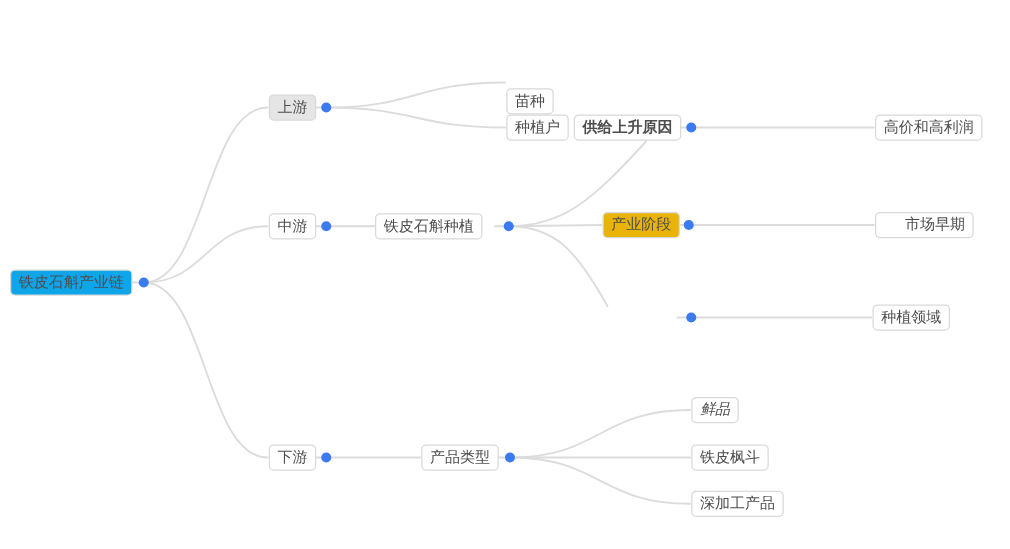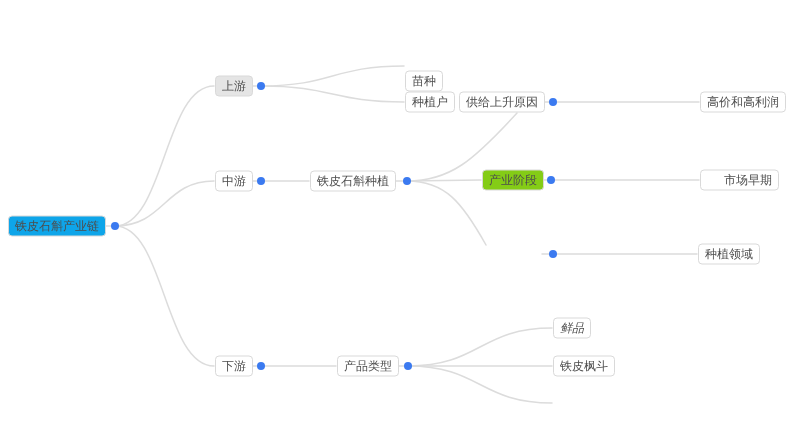--- a/index.html
+++ b/index.html
@@ -76,30 +76,31 @@
       <path d="M544,180 L551,180" fill="none" stroke="#dcdcdc" stroke-width="1.5" stroke-linecap="round"></path>
       <path d="M542,254 L553,254" fill="none" stroke="#dcdcdc" stroke-width="1.5" stroke-linecap="round"></path>
       <path d="M253,366 L261,366" fill="none" stroke="#dcdcdc" stroke-width="1.5" stroke-linecap="round"></path>
       <path d="M399,366 L408,366" fill="none" stroke="#dcdcdc" stroke-width="1.5" stroke-linecap="round"></path>
     </svg>
 <div class="node" style="left: 8px; top: 226px; color: rgb(77, 77, 77); background: #0ea5e9; border-color: rgb(217, 217, 217);">铁皮石斛产业链</div>
     <div class="node" style="left: 215px; top: 86px; color: rgb(77, 77, 77); background: #e5e5e5; border-color: rgb(217, 217, 217);">上游</div>
     <div class="node" style="left: 405px; top: 66px; color: rgb(77, 77, 77); background: rgb(255, 255, 255); border-color: rgb(217, 217, 217); margin-top: 15px;">苗种</div>
     <div class="node" style="left: 405px; top: 102px; color: rgb(77, 77, 77); background: rgb(255, 255, 255); border-color: rgb(217, 217, 217);">种植户</div>
     <div class="node" style="left: 215px; top: 181px; color: rgb(77, 77, 77); background: rgb(255, 255, 255); border-color: rgb(217, 217, 217);">中游</div>
-    <div class="node" style="left: 310px; top: 181px; color: rgb(77, 77, 77); background: rgb(255, 255, 255); border-color: rgb(217, 217, 217);">铁皮石斛种植</div>
-    <div class="node" style="left: 459px; top: 102px; color: rgb(77, 77, 77); background: rgb(255, 255, 255); border-color: rgb(217, 217, 217);">供给上升原因</div>
+    <div class="node" style="left: 300px; top: 181px; color: rgb(77, 77, 77); background: rgb(255, 255, 255); border-color: rgb(217, 217, 217);">铁皮石斛种植</div>
+    <div class="node" style="left: 459px; top: 102px; color: rgb(77, 77, 77); background: rgb(255, 255, 255); border-color: rgb(217, 217, 217); font-weight: bold;">供给上升原因</div>
     <div class="node" style="left: 700px; top: 102px; color: rgb(77, 77, 77); background: rgb(255, 255, 255); border-color: rgb(217, 217, 217);">高价和高利润</div>
-    <div class="node" style="left: 482px; top: 180px; color: rgb(77, 77, 77); background: #84cc16; border-color: rgb(217, 217, 217);">产业阶段</div>
+    <div class="node" style="left: 482px; top: 180px; color: rgb(77, 77, 77); background: #eab308; border-color: rgb(217, 217, 217);">产业阶段</div>
     <div class="node" style="left: 700px; top: 180px; color: rgb(77, 77, 77); background: rgb(255, 255, 255); border-color: rgb(217, 217, 217); padding-left: 23px;">市场早期</div>
     <div class="node" style="left: 698px; top: 254px; color: rgb(77, 77, 77); background: rgb(255, 255, 255); border-color: rgb(217, 217, 217);">种植领域</div>
     <div class="node" style="left: 215px; top: 366px; color: rgb(77, 77, 77); background: rgb(255, 255, 255); border-color: rgb(217, 217, 217); text-align: right;">下游</div>
     <div class="node" style="left: 337px; top: 366px; color: rgb(77, 77, 77); background: rgb(255, 255, 255); border-color: rgb(217, 217, 217);">产品类型</div>
     <div class="node" style="left: 553px; top: 328px; color: rgb(77, 77, 77); background: rgb(255, 255, 255); border-color: rgb(217, 217, 217); font-style: italic;">鲜品</div>
     <div class="node" style="left: 553px; top: 366px; color: rgb(77, 77, 77); background: rgb(255, 255, 255); border-color: rgb(217, 217, 217);">铁皮枫斗</div>
+    <div class="node" style="left: 553px; top: 403px; color: rgb(77, 77, 77); background: rgb(255, 255, 255); border-color: rgb(217, 217, 217);">深加工产品</div>
     <div class="dot" style="left: 111px; top: 222px; background: rgb(59, 122, 240);"></div>
     <div class="dot" style="left: 257px; top: 82px; background: rgb(59, 122, 240);"></div>
     <div class="dot" style="left: 257px; top: 177px; background: rgb(59, 122, 240);"></div>
     <div class="dot" style="left: 403px; top: 177px; background: rgb(59, 122, 240);"></div>
     <div class="dot" style="left: 549px; top: 98px; background: rgb(59, 122, 240);"></div>
     <div class="dot" style="left: 547px; top: 176px; background: rgb(59, 122, 240);"></div>
     <div class="dot" style="left: 549px; top: 250px; background: rgb(59, 122, 240);"></div>
     <div class="dot" style="left: 257px; top: 362px; background: rgb(59, 122, 240);"></div>
     <div class="dot" style="left: 404px; top: 362px; background: rgb(59, 122, 240);"></div>
   </div>

